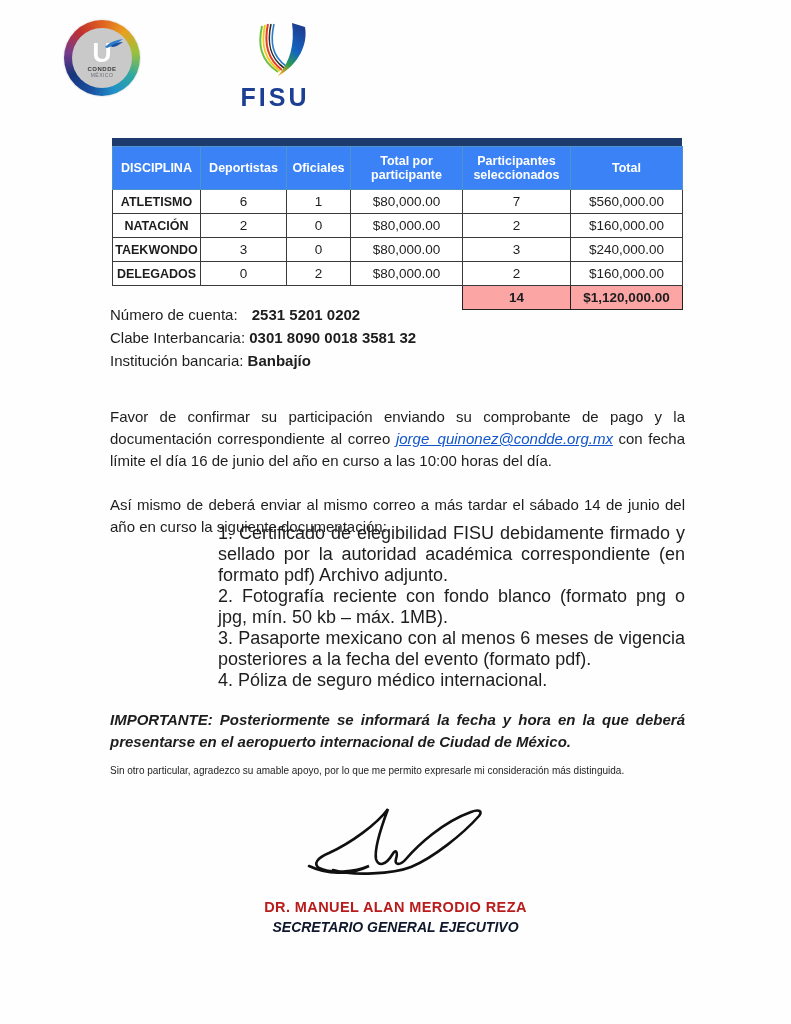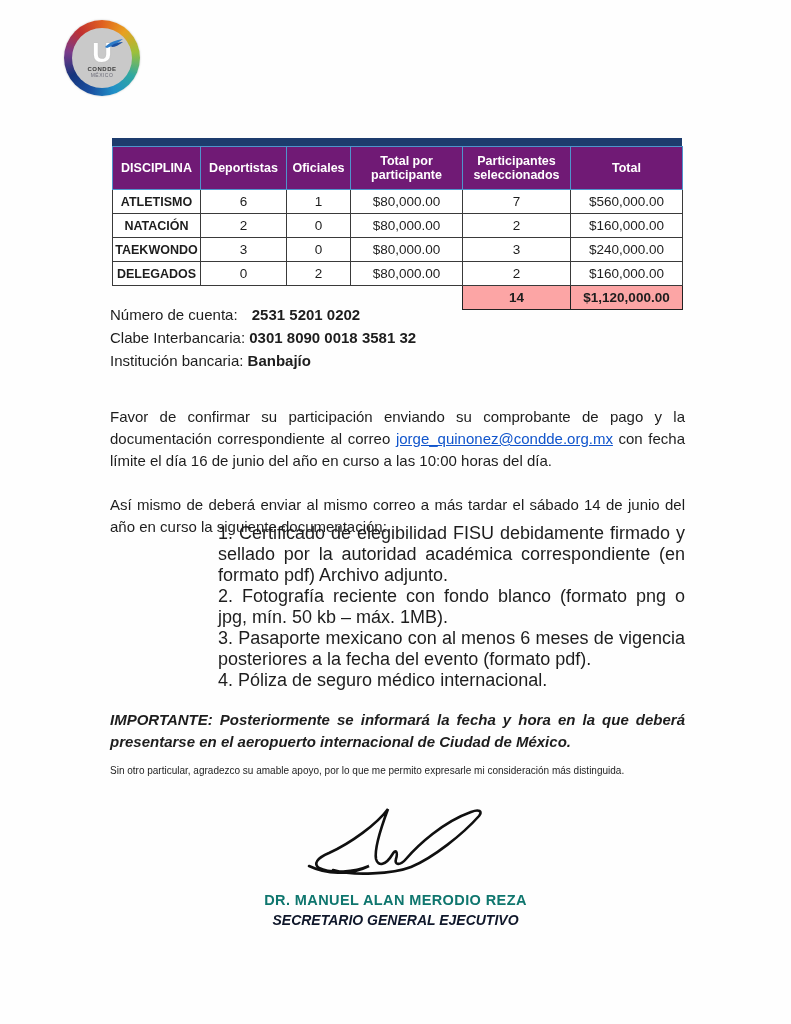--- a/index.html
+++ b/index.html
@@ -21,48 +21,48 @@
   .fisu-logo{display:flex;flex-direction:column;align-items:center;margin-top:2px;}
   .fisu-word{font-size:25px;font-weight:bold;color:#1c3f94;letter-spacing:3px;line-height:24px;margin-top:1px;}
 
   
   .content{position:absolute;left:110px;top:138px;width:575px;}
 
   
   .sec-table{position:absolute;top:0;left:2px;width:570px;}
   .table-top-bar{height:8px;background:#1d3c6d;width:100%;}
   table.costs{border-collapse:collapse;table-layout:fixed;width:570px;font-size:13px;}
-  table.costs th{background:#701a75;color:#ffffff;font-weight:bold;font-size:12.5px;
+  table.costs th{background:#3b82f6;color:#ffffff;font-weight:bold;font-size:12.5px;
     border:1px solid #4e94cc;padding:3px 2px;line-height:14px;height:36px;}
   table.costs td{background:#ffffff;border:1.4px solid #3a3a3a;text-align:center;
     padding:2px 2px;font-size:13.5px;height:19px;}
   table.costs td.disc{font-weight:bold;font-size:12.5px;}
   table.costs td.noborder{border:none;background:transparent;}
   table.costs td.total-y{background:#fca5a5;font-weight:bold;border:1.6px solid #222;}
 
   
   .sec-bank{position:absolute;top:165px;left:0;width:575px;font-size:15px;line-height:23px;}
   .bank-line .lbl{font-weight:normal;}
   .bank-line .val{font-weight:bold;}
   .bank-line .val.gap{margin-left:10px;}
 
   
   .para{position:absolute;left:0;width:575px;font-size:15px;line-height:22px;text-align:justify;}
   .sec-p1{top:253px;}
   .sec-p2{top:341px;}
-  .email{color:#1155cc;text-decoration:underline;}
+  .email{color:#1155cc;text-decoration:underline;font-style:italic;}
   .sec-list{position:absolute;top:385px;left:108px;width:467px;font-size:18px;line-height:21px;text-align:justify;}
   .sec-important{position:absolute;top:556px;left:0;width:575px;font-size:15px;line-height:22px;
     text-align:justify;font-style:italic;font-weight:bold;}
   .sec-closing{position:absolute;top:612px;left:0;width:575px;font-size:10px;line-height:22px;text-align:justify;}
 
   
   .sig{position:absolute;top:802px;left:0;width:791px;text-align:center;}
   .sig-scribble{display:block;margin:0 auto;}
-  .sig-name{font-size:14.5px;font-weight:bold;letter-spacing:.4px;margin-top:6px;color:#0f766e;}
+  .sig-name{font-size:14.5px;font-weight:bold;letter-spacing:.4px;margin-top:13px;color:#b91c1c;}
   .sig-title{font-size:14px;font-weight:bold;font-style:italic;margin-top:4px;color:#0f172a;}
 </style>
 </head>
 <body>
 
 <div class="page">
 
   <div class="logos">
     <div class="condde-logo">
       <div class="condde-inner">
@@ -71,20 +71,41 @@
             <path d="M2 9 C 7 4 13 2 20 1 C 15 5 10 8 4 10 Z" fill="#2d7cc9"></path>
             <path d="M8 8 C 12 5 16 4 20 4 C 16 7 12 9 9 9 Z" fill="#1a4fa0"></path>
           </svg>
         </span>
         <div class="condde-u">U</div>
         <div class="condde-name">CONDDE</div>
         <div class="condde-mx">MÉXICO</div>
       </div>
     </div>
 
+    <div class="fisu-logo">
+      <span>
+        <svg width="86" height="58" viewBox="0 0 86 58">
+          <defs>
+            <linearGradient id="fisu-grad" x1="0.6" y1="0" x2="0.2" y2="1">
+              <stop offset="0" stop-color="#1c3f94"></stop>
+              <stop offset="0.45" stop-color="#1565c0"></stop>
+              <stop offset="0.75" stop-color="#2a9d4e"></stop>
+              <stop offset="1" stop-color="#f6a21d"></stop>
+            </linearGradient>
+          </defs>
+          <path d="M30 4 C 26 22 28 38 46 50" fill="none" stroke="#6fbf44" stroke-width="2"></path>
+          <path d="M33 3 C 29 21 31 37 48 49" fill="none" stroke="#f2c913" stroke-width="2"></path>
+          <path d="M36 2 C 32 20 34 36 50 48" fill="none" stroke="#e23c2a" stroke-width="2"></path>
+          <path d="M39 2 C 35 20 37 35 52 46" fill="none" stroke="#2b2b2b" stroke-width="1.6"></path>
+          <path d="M42 2 C 38 20 40 34 54 44" fill="none" stroke="#2d7cc9" stroke-width="1.6"></path>
+          <path d="M60 1 L73 5 C 76 22 67 42 46 54 C 58 40 63 22 60 1 Z" fill="url(#fisu-grad)"></path>
+        </svg>
+      </span>
+      <div class="fisu-word">FISU</div>
+    </div>
   </div>
 
   <div class="content">
 
     <div class="sec-table">
       <div class="table-top-bar"></div>
       <table class="costs">
         <colgroup>
           <col style="width:88px">
             <col style="width:86px">

